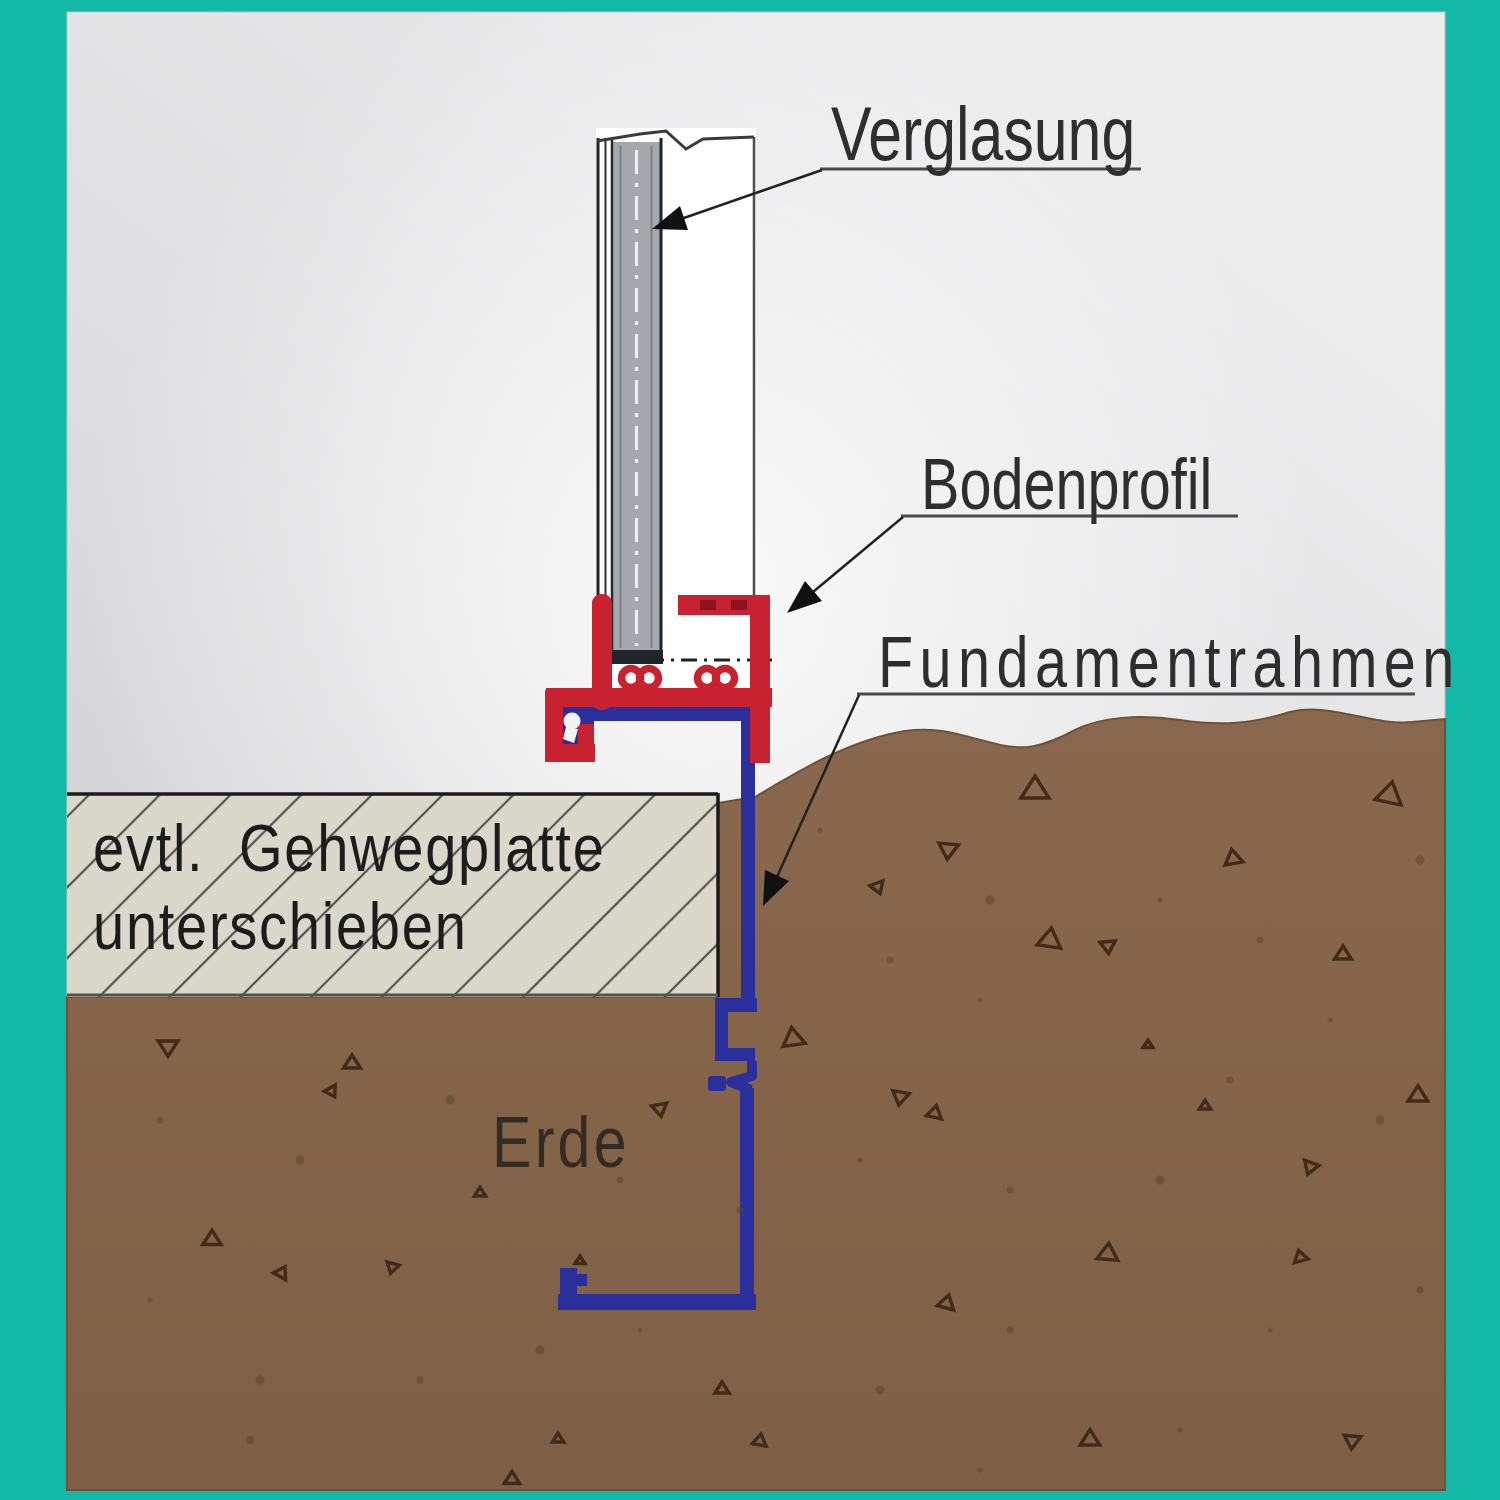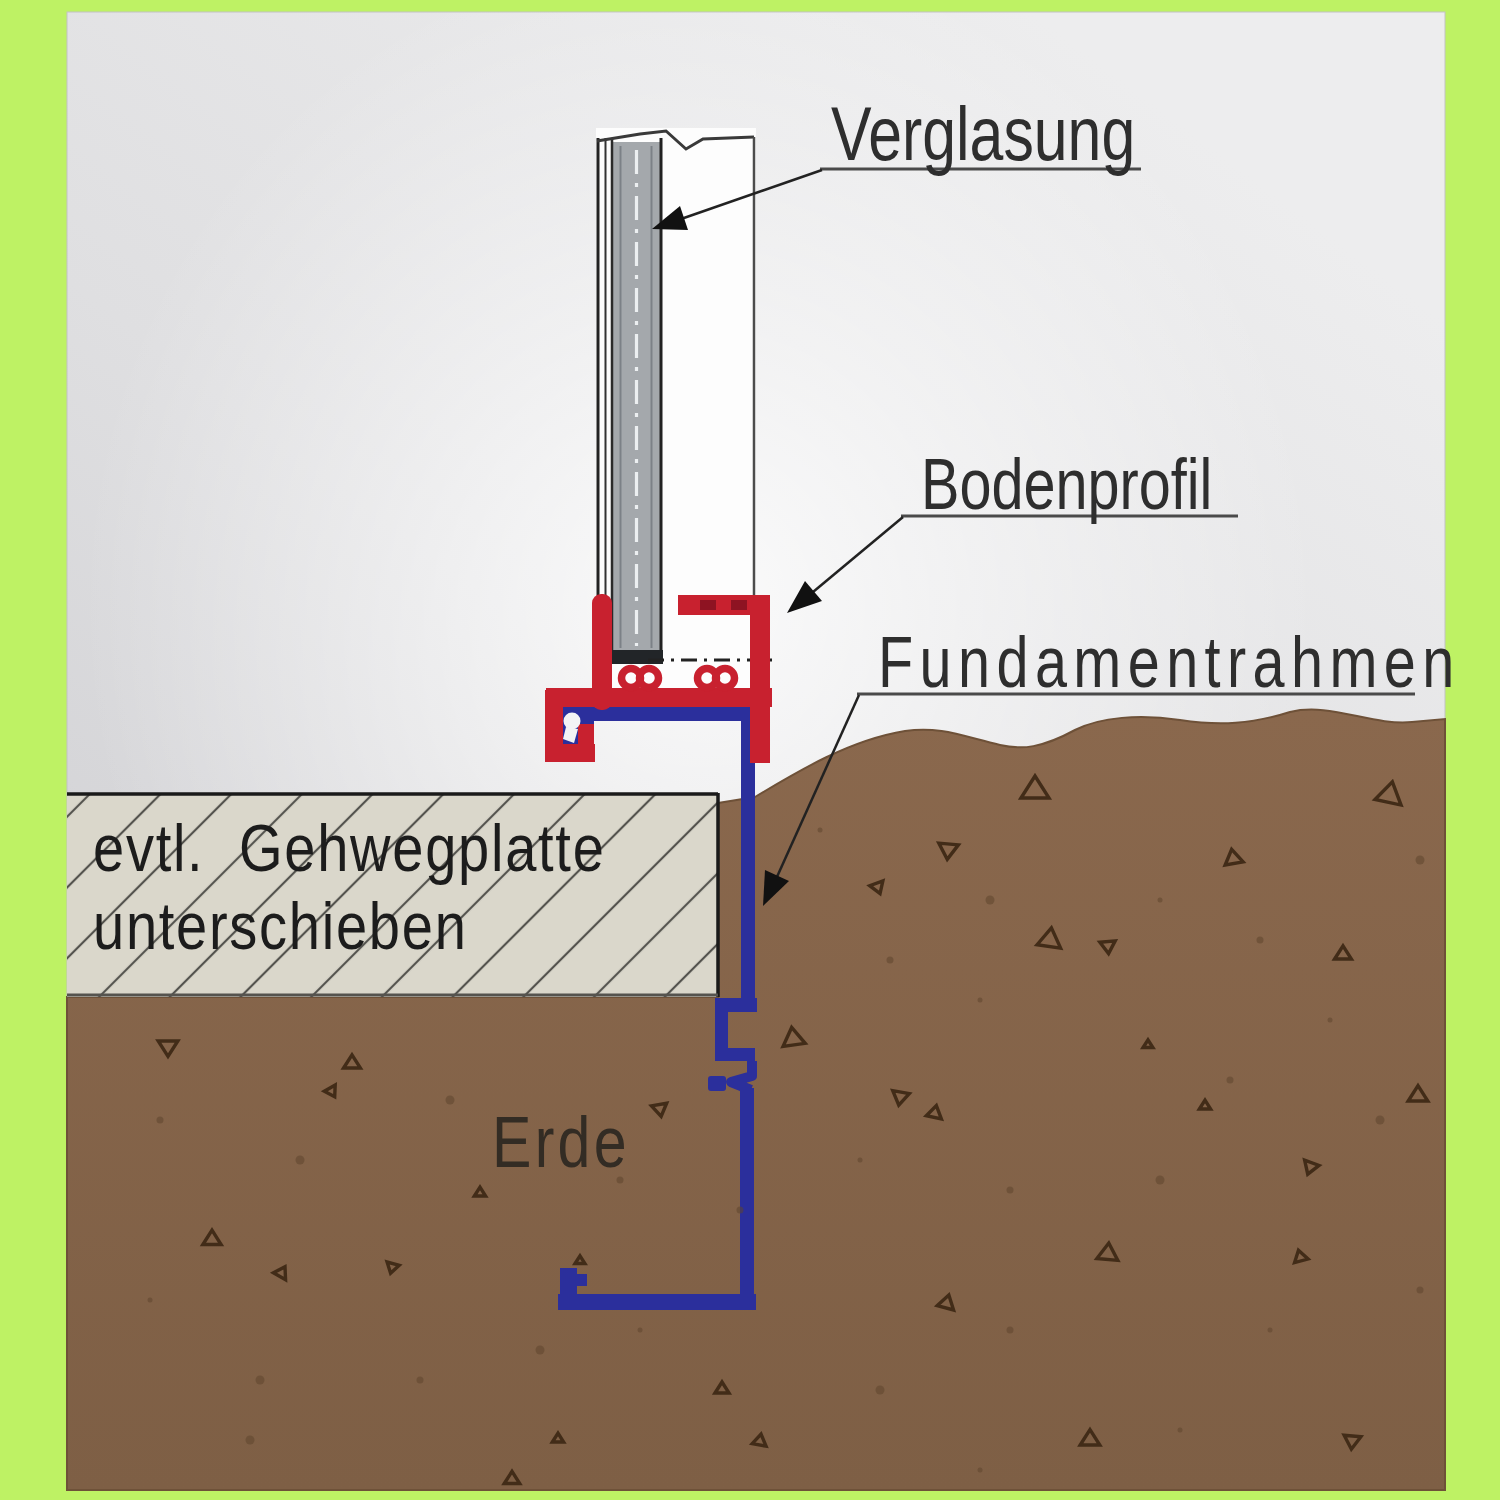--- a/index.html
+++ b/index.html
@@ -1,16 +1,16 @@
 <!DOCTYPE html>
 <html style="--c-red: #c8212f; --c-red-dark: #8e1322; --c-blue: #2b2f9c; --c-slab: #dad7cb; --c-glass: #a4a8ac;"><head>
 <meta charset="utf-8">
 <style>
   html,body{margin:0;padding:0;background:#fff;}
-  .page{position:relative;width:1500px;height:1500px;background:#bef264;overflow:hidden;
+  .page{position:relative;width:1500px;height:1500px;background:#14b8a6;overflow:hidden;
         font-family:"Liberation Sans",sans-serif;}
   .page svg{position:absolute;left:0;top:0;}
   .lbl{position:absolute;color:#2e2e2e;transform-origin:left top;transform:scaleX(.8);
        white-space:pre;line-height:1;}
   .lbl-verglasung{left:831px;top:96px;font-size:76px;}
   .lbl-bodenprofil{left:921px;top:448px;font-size:72px;}
   .lbl-fundamentrahmen{left:878px;top:626px;font-size:72px;letter-spacing:8px;}
   .lbl-erde{left:492px;top:1106px;font-size:72px;letter-spacing:4px;transform:scaleX(.82);color:#332c24;}
   .lbl-slab{left:93px;top:810px;font-size:66px;line-height:1.18;letter-spacing:2px;
             transform:scaleX(.85);color:#1c1c1c;}

